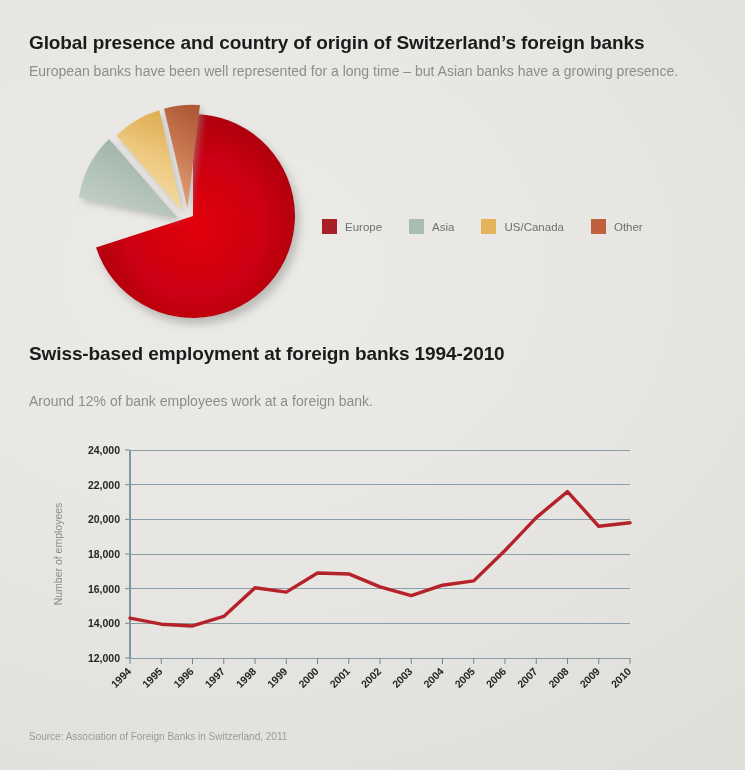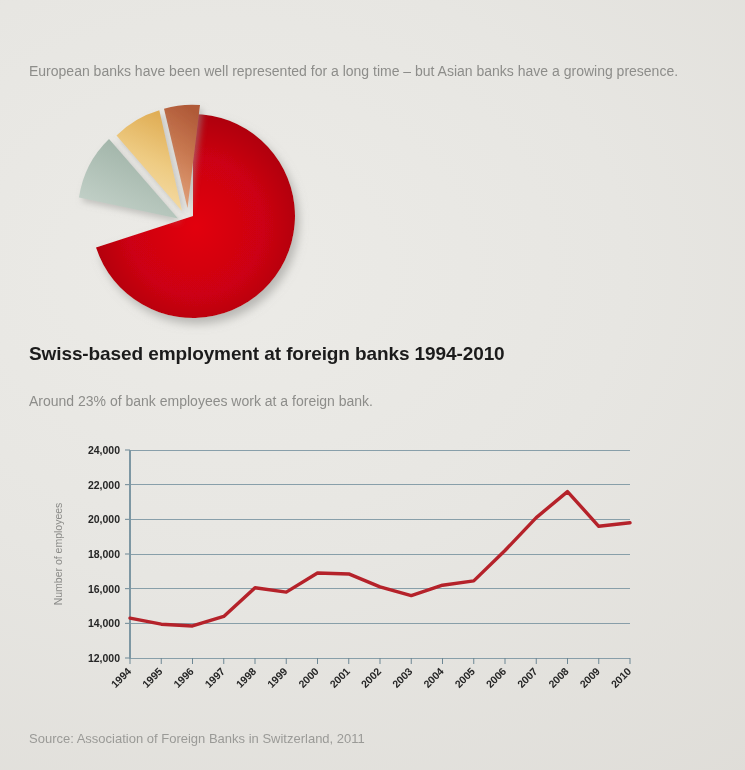--- a/index.html
+++ b/index.html
@@ -21,21 +21,21 @@
   .sec-sub{
     position:absolute;font-size:14px;color:#8d8d8a;white-space:nowrap;
   }
   #title1{left:29px;top:32px;}
   #sub1{left:29px;top:63px;}
   #title2{left:29px;top:343px;}
   #sub2{left:29px;top:393px;}
 
   .source{
     position:absolute;left:29px;top:731px;
-    font-size:13px;color:#9a9a97;white-space:nowrap;
+    font-size:10px;color:#9a9a97;white-space:nowrap;
   }
 
   
   #pie-wrap{position:absolute;left:52px;top:88px;width:270px;height:250px;}
   #pie-svg{position:absolute;left:0;top:0;}
 
   
   #legend{position:absolute;left:322px;top:219px;display:flex;align-items:center;}
   .leg-item{display:flex;align-items:center;margin-right:27px;}
   .leg-sw{width:15px;height:15px;display:block;}
@@ -48,20 +48,21 @@
     font-size:10.5px;fill:#8a8a87;
   }
   .ytick{font-size:10.5px;fill:#262626;font-weight:bold;text-anchor:end;}
   .xtick{font-size:10.5px;fill:#262626;font-weight:bold;}
 </style>
 </head>
 <body>
 
 <div class="page">
 
+  <div class="sec-title" id="title1">Global presence and country of origin of Switzerland’s foreign banks</div>
   <div class="sec-sub" id="sub1">European banks have been well represented for a long time – but Asian banks have a growing presence.</div>
 
   <div id="pie-wrap">
     <svg id="pie-svg" width="270" height="250" viewBox="0 0 270 250">
       <defs>
         <radialGradient id="gEurope" cx="50%" cy="55%" r="62%">
           <stop offset="0%" stop-color="#e2000f"></stop>
           <stop offset="55%" stop-color="#cc0512"></stop>
           <stop offset="100%" stop-color="#a4000d"></stop>
         </radialGradient>
@@ -98,23 +99,41 @@
       <g filter="url(#sliceShadow)">
         <path d="M 130.0 123.0 L 64.5 47.5 A 102 102 0 0 1 107.3 22.3 Z" fill="url(#gUS)"></path>
       </g>
 
       <g filter="url(#sliceShadow)">
         <path d="M 126.0 130.5 L 27.0 109.5 A 102 102 0 0 1 57.0 51.0 Z" fill="url(#gAsia)"></path>
       </g>
     </svg>
   </div>
 
+  <div id="legend">
+    <div class="leg-item">
+      <span class="leg-sw" style="background: rgb(168, 32, 38);"></span>
+      <span class="leg-lb">Europe</span>
+    </div>
+    <div class="leg-item">
+      <span class="leg-sw" style="background: rgb(169, 189, 178);"></span>
+      <span class="leg-lb">Asia</span>
+    </div>
+    <div class="leg-item">
+      <span class="leg-sw" style="background: rgb(227, 179, 92);"></span>
+      <span class="leg-lb">US/Canada</span>
+    </div>
+    <div class="leg-item">
+      <span class="leg-sw" style="background: rgb(192, 96, 61);"></span>
+      <span class="leg-lb">Other</span>
+    </div>
+  </div>
 
   <div class="sec-title" id="title2">Swiss-based employment at foreign banks 1994-2010</div>
-  <div class="sec-sub" id="sub2">Around 23% of bank employees work at a foreign bank.</div>
+  <div class="sec-sub" id="sub2">Around 12% of bank employees work at a foreign bank.</div>
 
   <div id="chart-wrap">
     <svg id="chart-svg" width="745" height="770">
       <g id="grid-group">
           <line x1="130" y1="658" x2="630" y2="658" stroke="#7d97a3" stroke-width="0.9" shape-rendering="crispEdges"></line>
           <line x1="125" y1="658" x2="130" y2="658" stroke="#6d8794" stroke-width="1"></line>
           <line x1="130" y1="623.3333333333334" x2="630" y2="623.3333333333334" stroke="#7d97a3" stroke-width="0.9" shape-rendering="crispEdges"></line>
           <line x1="125" y1="623.3333333333334" x2="130" y2="623.3333333333334" stroke="#6d8794" stroke-width="1"></line>
           <line x1="130" y1="588.6666666666666" x2="630" y2="588.6666666666666" stroke="#7d97a3" stroke-width="0.9" shape-rendering="crispEdges"></line>
           <line x1="125" y1="588.6666666666666" x2="130" y2="588.6666666666666" stroke="#6d8794" stroke-width="1"></line>

